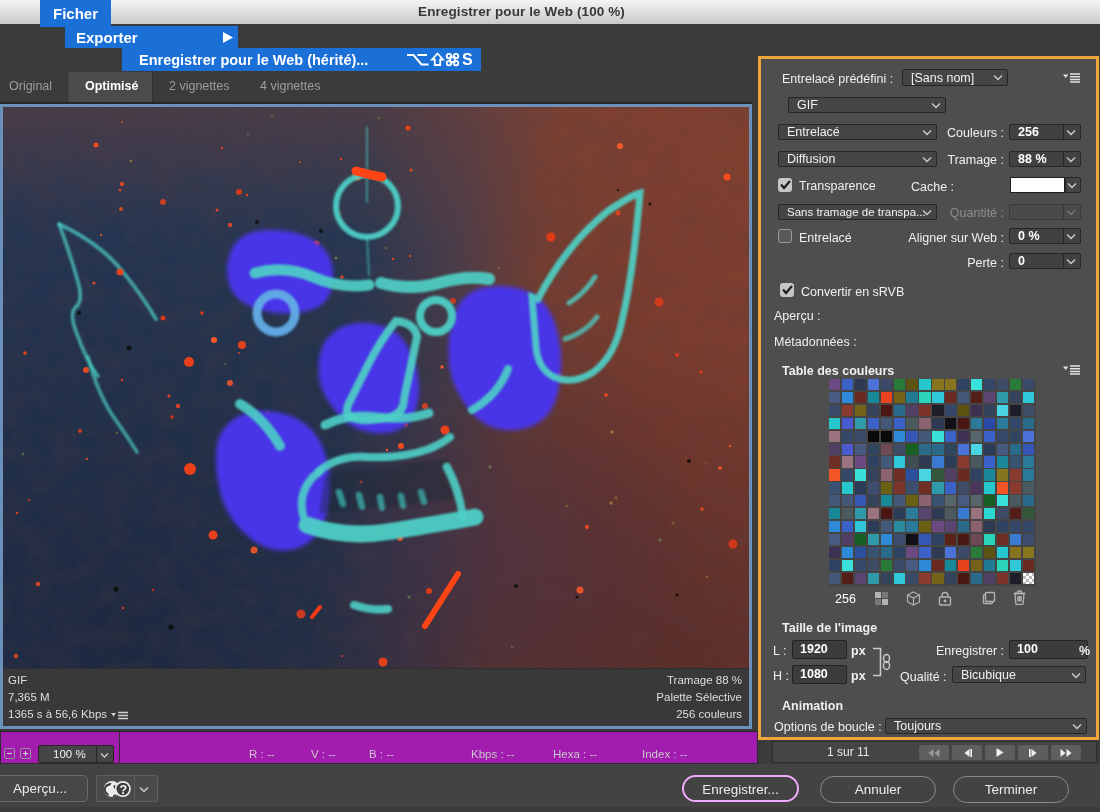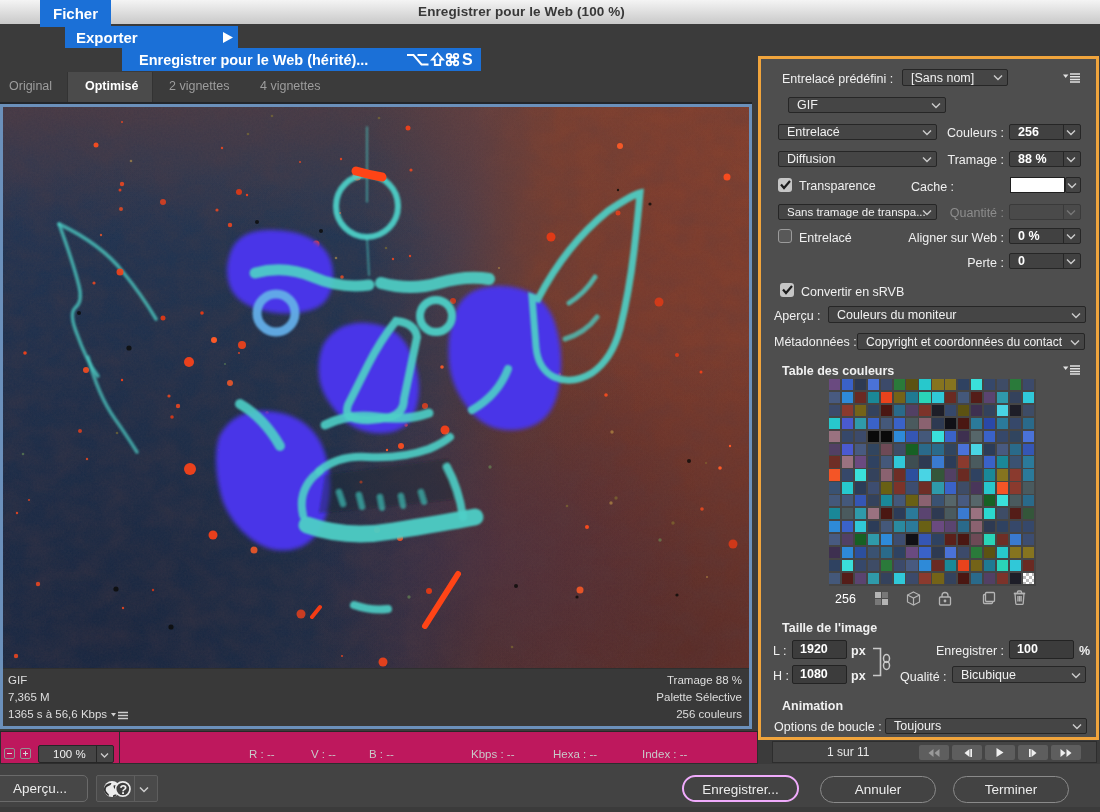--- a/index.html
+++ b/index.html
@@ -16,21 +16,21 @@
 #tabs{left:0;top:72px;width:758px;height:30px;color:#9d9d9d;font-size:12.5px}
 #tab-active{left:67px;top:0;width:86px;height:30px;background:#4b4b4b;border-left:1px solid #333;border-right:1px solid #333}
 .tabtxt{top:7px}
 
 #frame{left:0;top:102px;width:752px;height:627px;border:3px solid #6b90bb;border-top:none;background:#383838}
 #frametop{left:0;top:102px;width:752px;height:2px;background:#23262b;z-index:5}
 #frameblue{left:0;top:104px;width:752px;height:3px;background:#6b90bb;z-index:5}
 #statusbar{left:0;top:566px;width:746px;height:58px;background:#393939;border-top:1px solid #2f2f2f}
 .sttxt{font-size:11.5px;color:#dedede}
 
-#zoomrow{left:0;top:731px;width:758px;height:33px;background:#be185d;border:1px solid #2d2d2d;border-top:1px solid #272727}
+#zoomrow{left:0;top:731px;width:758px;height:33px;background:#a21caf;border:1px solid #2d2d2d;border-top:1px solid #272727}
 #framerow{left:772px;top:741px;width:325px;height:22px;background:#454545;border:1px solid #2d2d2d}
 .readout{font-size:11.5px;color:#c9c9c9}
 
 .pill{border-radius:14px;color:#ececec;font-size:13.5px;text-align:center;line-height:25px;height:27px}
 
 #panel{left:758px;top:56px;width:341px;height:684px;background:#4e4e4e;border:3px solid #f0a43c}
 .pl{font-size:12.5px;color:#f0f0f0;white-space:nowrap}
 .plb{font-weight:700}
 .dd{background:#454545;border:1px solid #262626;border-radius:2px;color:#f1f1f1;font-size:12.5px}
 .ddtxt{position:absolute;left:8px;top:1px;white-space:nowrap;overflow:hidden;text-overflow:ellipsis;max-width:calc(100% - 16px)}
@@ -496,34 +496,22 @@
     </div>
 
   <div class="abs cb cb-on" style="left:19px;top:224px">
       <svg style="margin:2px 0 0 1.5px" width="11" height="10" viewBox="0 0 11 10">
         <path d="M1 4.5 L4 8 L10 1" stroke="#1d1d1d" stroke-width="2.2" fill="none"></path>
       </svg>
     </div>
   <div class="abs pl" style="left:40px;top:226px">Convertir en sRVB</div>
 
   <div class="abs pl" style="left:13px;top:250px">Aperçu :</div>
-  <div class="abs dd" style="left:67px;top:247px;width:258px;height:17px">
-      <span class="ddtxt">Couleurs du moniteur</span>
-      <svg class="chev" style="top:6px" width="10" height="6" viewBox="0 0 10 6">
-        <path d="M1 .5 L5 4.5 L9 .5" stroke="#ccc" stroke-width="1.4" fill="none"></path>
-      </svg>
-    </div>
 
   <div class="abs pl" style="left:13px;top:276px">Métadonnées :</div>
-  <div class="abs dd" style="left:96px;top:274px;width:228px;height:17px">
-      <span class="ddtxt" style="font-size:12px">Copyright et coordonnées du contact</span>
-      <svg class="chev" style="top:6px" width="10" height="6" viewBox="0 0 10 6">
-        <path d="M1 .5 L5 4.5 L9 .5" stroke="#ccc" stroke-width="1.4" fill="none"></path>
-      </svg>
-    </div>
 
   <div class="abs pl plb" style="left:21px;top:305px">Table des couleurs</div>
   <svg class="icon" style="left:302px;top:306px" width="17" height="10" viewBox="0 0 17 10">
       <path d="M0 1.5 L5.4 1.5 L2.7 5 Z" fill="#e2e2e2"></path>
       <g stroke="#e2e2e2" stroke-width="1.5">
         <path d="M7 1 h10 M7 3.7 h10 M7 6.4 h10 M7 9.1 h10"></path>
       </g>
     </svg>
   <div class="abs" style="left:68px;top:320px;width:207px;height:207px;background:#454545">
 <div class="sw" style="left:0.0px;top:0.0px;background:#6a4a80"></div>
@@ -825,21 +813,21 @@
   <svg class="icon" style="left:111px;top:588px" width="22" height="30" viewBox="0 0 22 30">
       <g stroke="#c9c9c9" stroke-width="1.6" fill="none">
         <path d="M1 1.5 H8.5 V28.5 H1"></path>
       </g>
       <g stroke="#c9c9c9" stroke-width="1.5" fill="none">
         <ellipse cx="14.5" cy="11.5" rx="3" ry="4"></ellipse>
         <ellipse cx="14.5" cy="18.5" rx="3" ry="4"></ellipse>
       </g>
     </svg>
   <div class="abs pl" style="left:150px;top:585px;width:93px;text-align:right">Enregistrer :</div>
-  <div class="abs inp" style="left:248px;top:581px;width:65px;height:19px">100</div>
+  <div class="abs inp" style="left:248px;top:581px;width:79px;height:19px">100</div>
   <div class="abs pl" style="left:318px;top:585px;font-weight:700">%</div>
   <div class="abs pl" style="left:12px;top:610px">H :</div>
   <div class="abs inp" style="left:31px;top:606px;width:55px;height:19px">1080</div>
   <div class="abs pl" style="left:90px;top:610px;font-weight:700">px</div>
   <div class="abs pl" style="left:139px;top:611px">Qualité :</div>
   <div class="abs dd" style="left:191px;top:607px;width:134px;height:17px">
       <span class="ddtxt">Bicubique</span>
       <svg class="chev" style="top:6px" width="10" height="6" viewBox="0 0 10 6">
         <path d="M1 .5 L5 4.5 L9 .5" stroke="#ccc" stroke-width="1.4" fill="none"></path>
       </svg>

